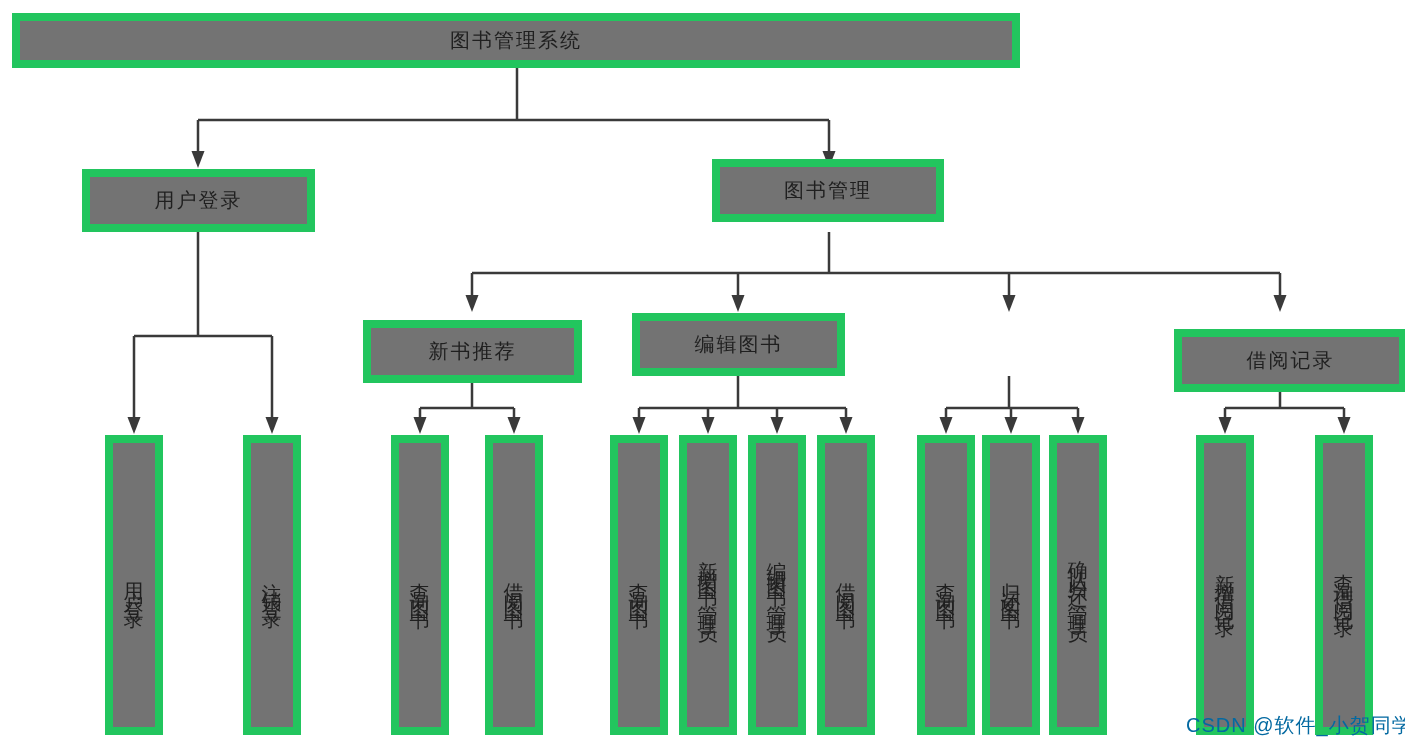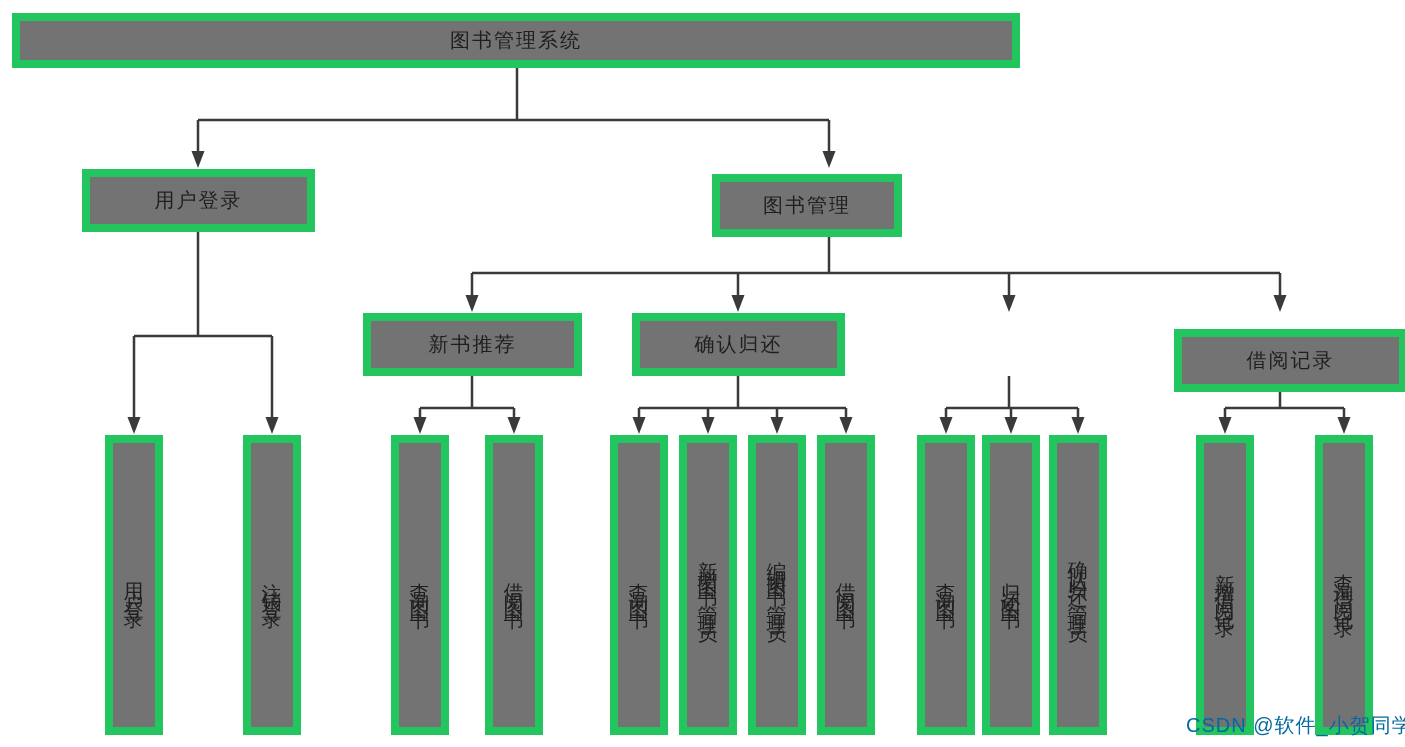--- a/index.html
+++ b/index.html
@@ -51,24 +51,24 @@
       <polygon points="1004.5,417 1017.5,417 1011,434"></polygon>
       <polygon points="1071.5,417 1084.5,417 1078,434"></polygon>
       <polygon points="1218.5,417 1231.5,417 1225,434"></polygon>
       <polygon points="1337.5,417 1350.5,417 1344,434"></polygon>
     </g>
   </svg>
 
   <div class="node root-node" style="left:12px;top:13px;width:1008px;height:55px;">图书管理系统</div>
 
   <div class="node" style="left:82px;top:169px;width:233px;height:63px;">用户登录</div>
-  <div class="node" style="left:712px;top:174px;width:190px;height:63px;">图书管理</div>
+  <div class="node" style="left:712px;top:159px;width:232px;height:63px;">图书管理</div>
 
-  <div class="node" style="left:363px;top:313px;width:219px;height:63px;">新书推荐</div>
-  <div class="node" style="left:632px;top:313px;width:213px;height:63px;">确认归还</div>
+  <div class="node" style="left:363px;top:320px;width:219px;height:63px;">新书推荐</div>
+  <div class="node" style="left:632px;top:313px;width:213px;height:63px;">编辑图书</div>
   <div class="node" style="left:1174px;top:329px;width:233px;height:63px;">借阅记录</div>
 
   <div class="node leaf" style="left:105px;top:435px;width:58px;height:300px;">用户登录</div>
   <div class="node leaf" style="left:243px;top:435px;width:58px;height:300px;">注销登录</div>
 
   <div class="node leaf" style="left:391px;top:435px;width:58px;height:300px;">查询图书</div>
   <div class="node leaf" style="left:485px;top:435px;width:58px;height:300px;">借阅图书</div>
 
   <div class="node leaf" style="left:610px;top:435px;width:58px;height:300px;">查询图书</div>
   <div class="node leaf" style="left:679px;top:435px;width:58px;height:300px;">新增图书（管理员）</div>

